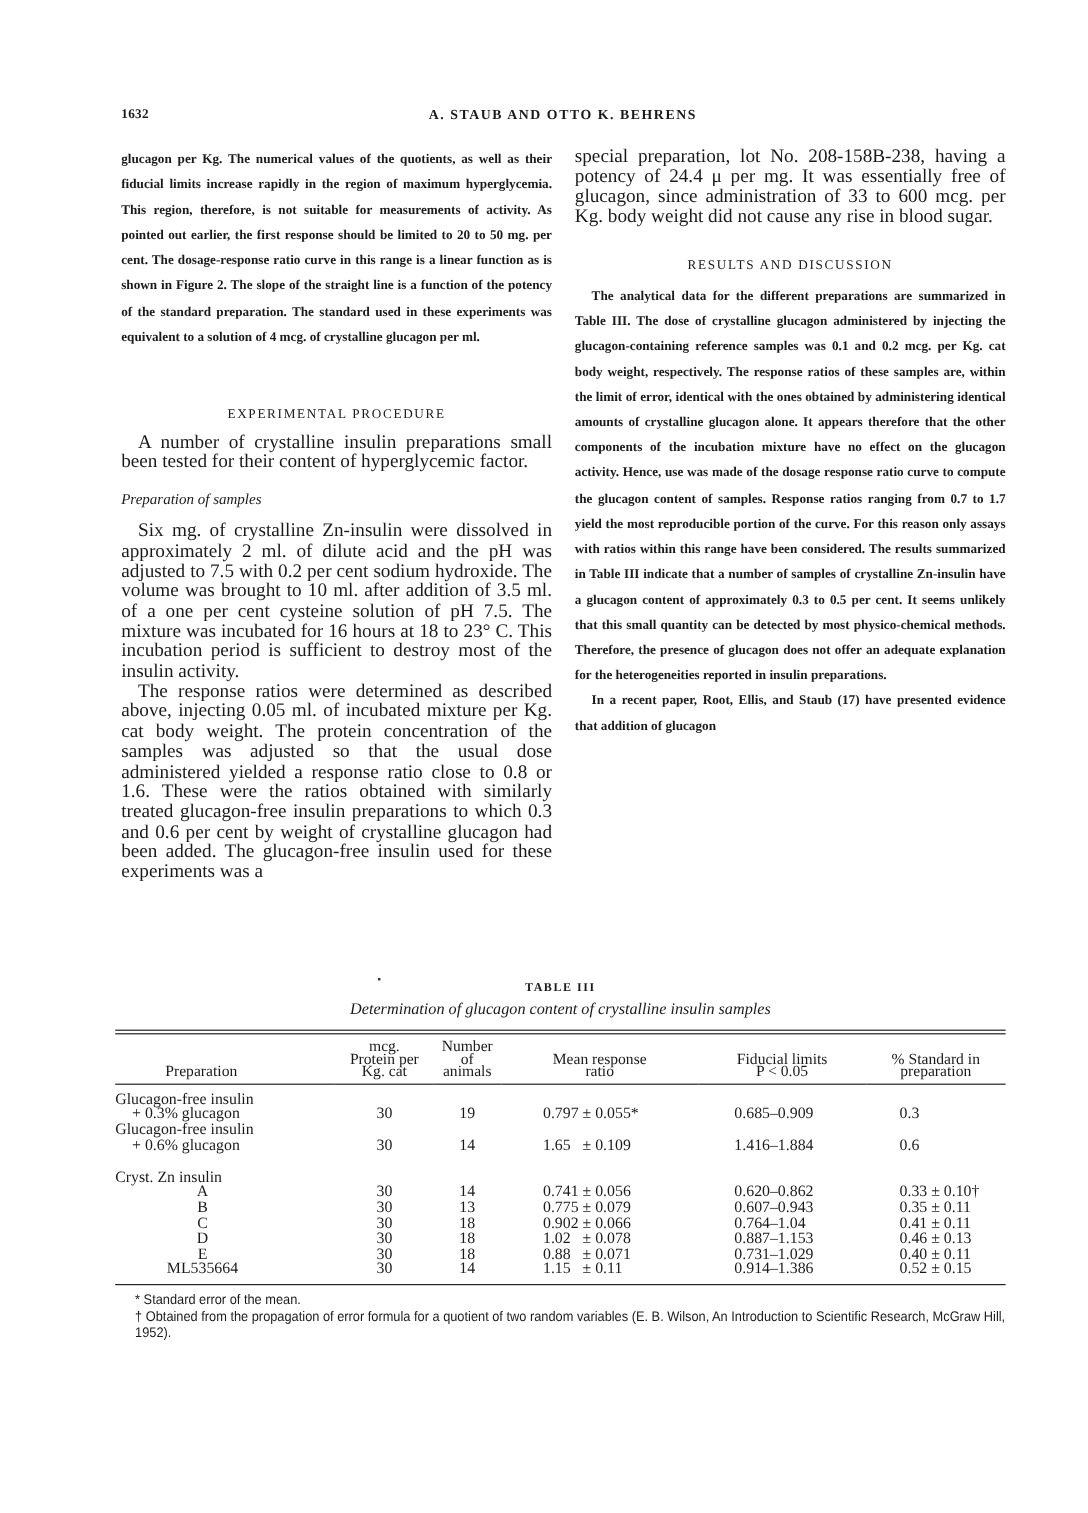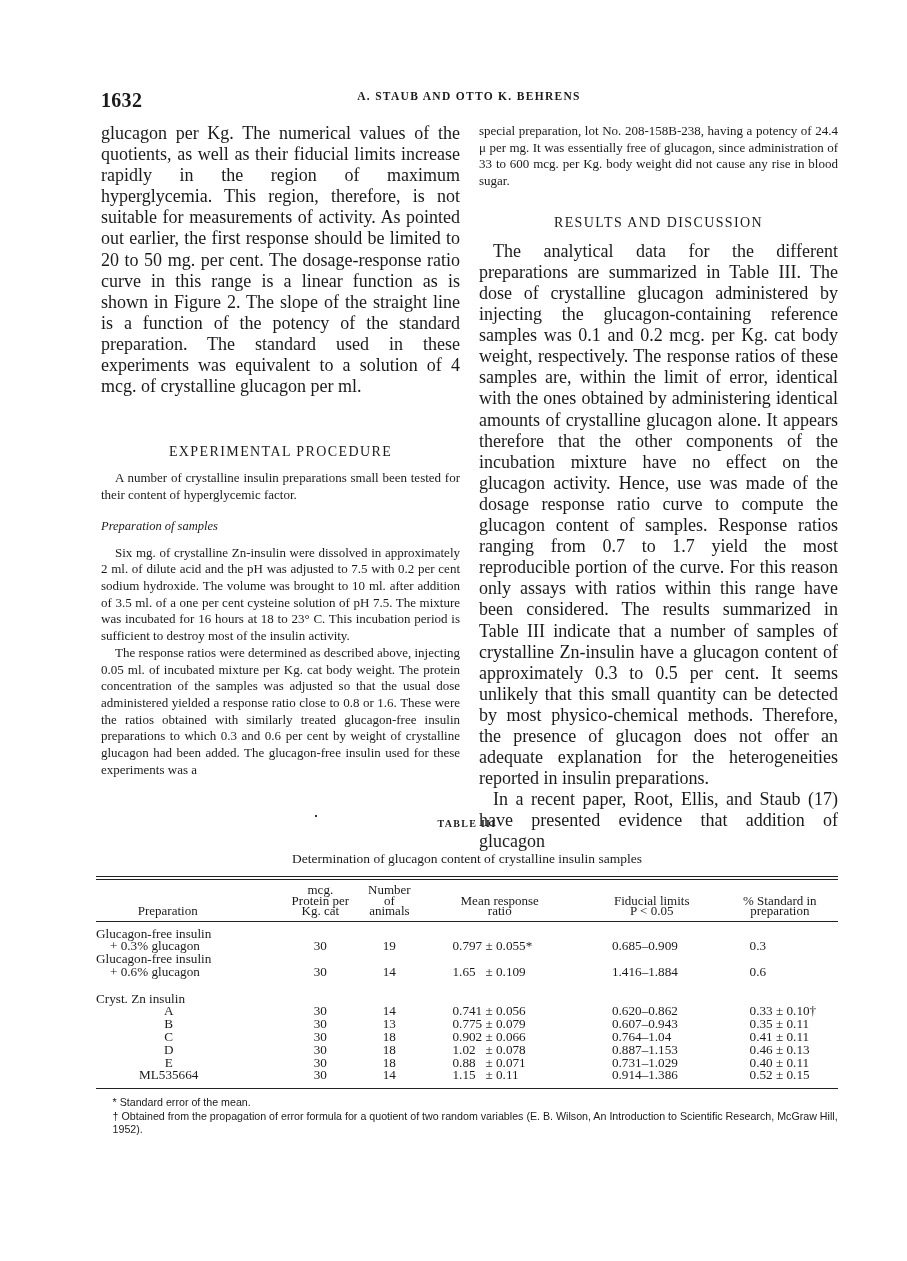--- a/index.html
+++ b/index.html
@@ -1,34 +1,34 @@
 <!DOCTYPE html>
 <html><head>
 <meta charset="utf-8">
 <style>
   html, body { margin: 0; padding: 0; background: #ffffff; }
   body { width: 907px; height: 1261px; position: relative; overflow: hidden; color: #1a1a1a;
          font-family: "Liberation Serif", "DejaVu Serif", serif; }
   .page-header { position: absolute; top: 89px; left: 101px; width: 736px; height: 20px; }
-  .page-number { position: absolute; left: 0; top: 0; font-size: 20px; font-weight: bold; letter-spacing: 0.3px; }
+  .page-number { position: absolute; left: 0; top: 0; font-size: 11px; font-weight: bold; letter-spacing: 0.3px; }
   .running-head { position: absolute; left: 0; width: 736px; top: 1px; text-align: center; font-size: 11.5px; letter-spacing: 1.3px; font-weight: bold; }
 
   .col { position: absolute; top: 123px; width: 359px; }
   .col-left { left: 101px; }
   .col-right { left: 479px; }
 
-  .big { font-size: 18px; line-height: 21.1px; text-align: justify; margin: 0; }
-  .small { font-size: 13px; line-height: 16.7px; text-align: justify; margin: 0; }
+  .big { font-size: 11px; line-height: 21.1px; text-align: justify; margin: 0; font-weight: bold; }
+  .small { font-size: 16px; line-height: 16.7px; text-align: justify; margin: 0; }
   .indent { text-indent: 14px; }
-  .section-heading { font-size: 14px; letter-spacing: 1.4px; text-align: center; margin: 0; }
+  .section-heading { font-size: 11px; letter-spacing: 1.4px; text-align: center; margin: 0; }
   .subheading { font-style: italic; font-size: 12.5px; margin: 0; }
 
   .table-block { position: absolute; top: 818px; left: 96px; width: 742px; }
   .table-label { text-align: center; font-size: 10px; letter-spacing: 1.3px; font-weight: bold; margin: 0; }
-  .table-caption { text-align: center; font-size: 13.5px; margin: 22px 0 0 0; }
+  .table-caption { text-align: center; font-style: italic; font-size: 13.5px; margin: 4px 0 0 0; }
   .double-rule { border-top: 1.6px solid #222; border-bottom: 1px solid #222; height: 2px; margin-top: 9px; }
   .single-rule { border-top: 1.4px solid #222; }
   table.data { width: 742px; border-collapse: collapse; }
   table.data th { font-weight: normal; font-size: 13px; line-height: 10.5px; vertical-align: bottom; padding: 5px 0 4px 0; text-align: center; }
   table.data td { font-size: 13.2px; line-height: 12.8px; padding: 0; vertical-align: bottom; }
   .c-prep { width: 178px; }
   .c-mcg { width: 100px; text-align: center; }
   .c-num { width: 62px; text-align: center; }
   .c-mean { width: 150px; }
   .c-fid { width: 140px; }

